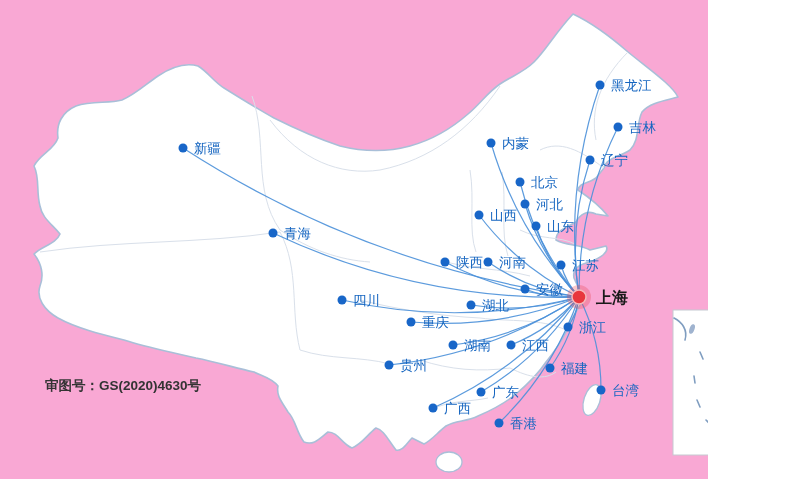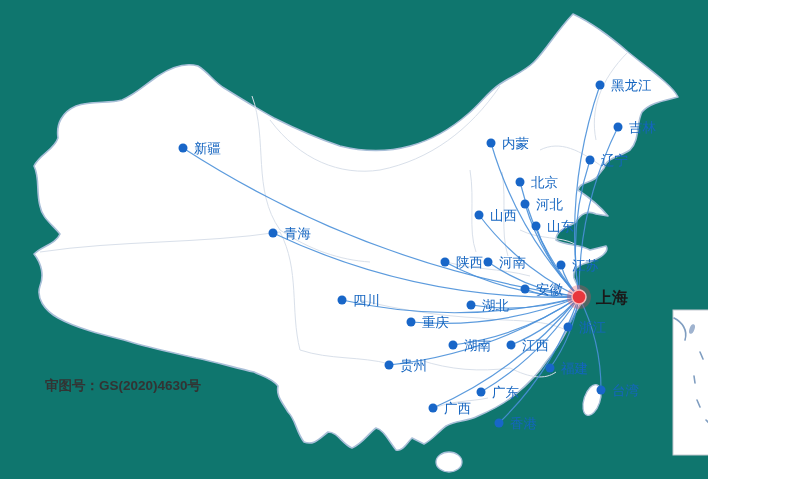--- a/index.html
+++ b/index.html
@@ -5,21 +5,21 @@
   html, body {
     margin: 0;
     padding: 0;
     background: #ffffff;
     font-family: "Liberation Sans", "DejaVu Sans", sans-serif;
   }
   .stage {
     position: relative;
     width: 708px;
     height: 479px;
-    background: #0f766e;
+    background: #f9a8d4;
     overflow: hidden;
   }
   svg { display: block; }
   .china-outline {
     fill: #ffffff;
     stroke: #a9bfd8;
     stroke-width: 1.6;
     stroke-linejoin: round;
   }
   .island {

